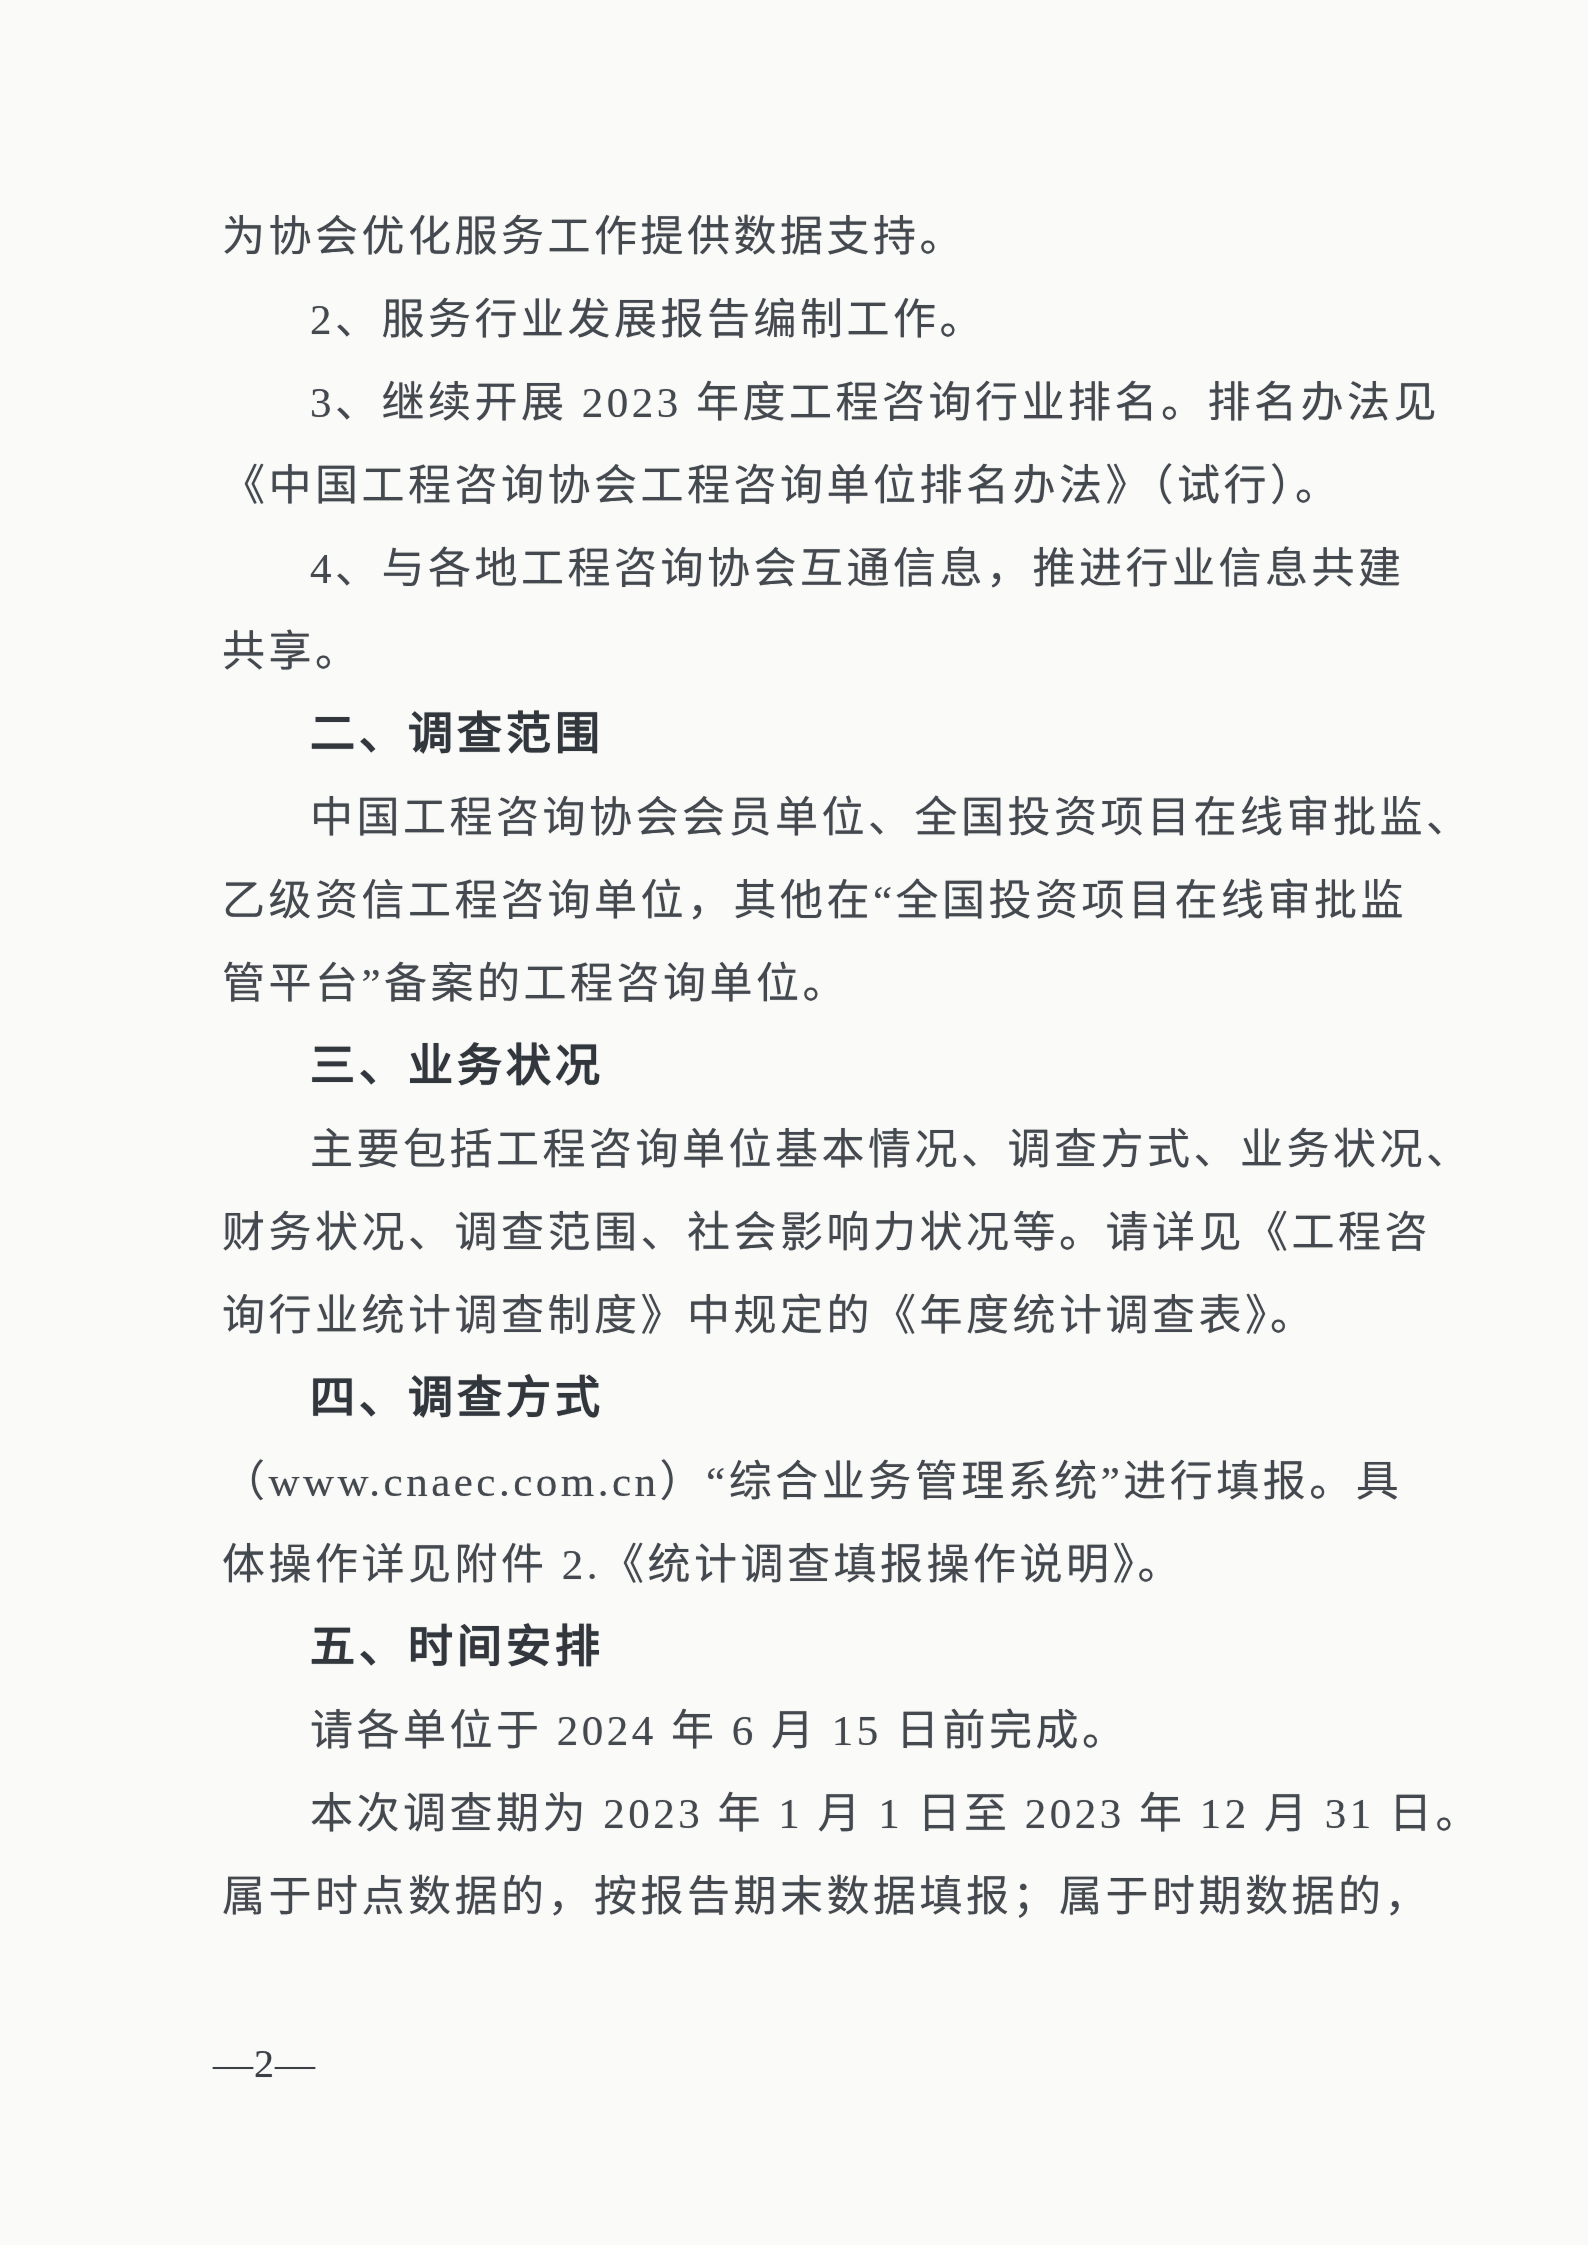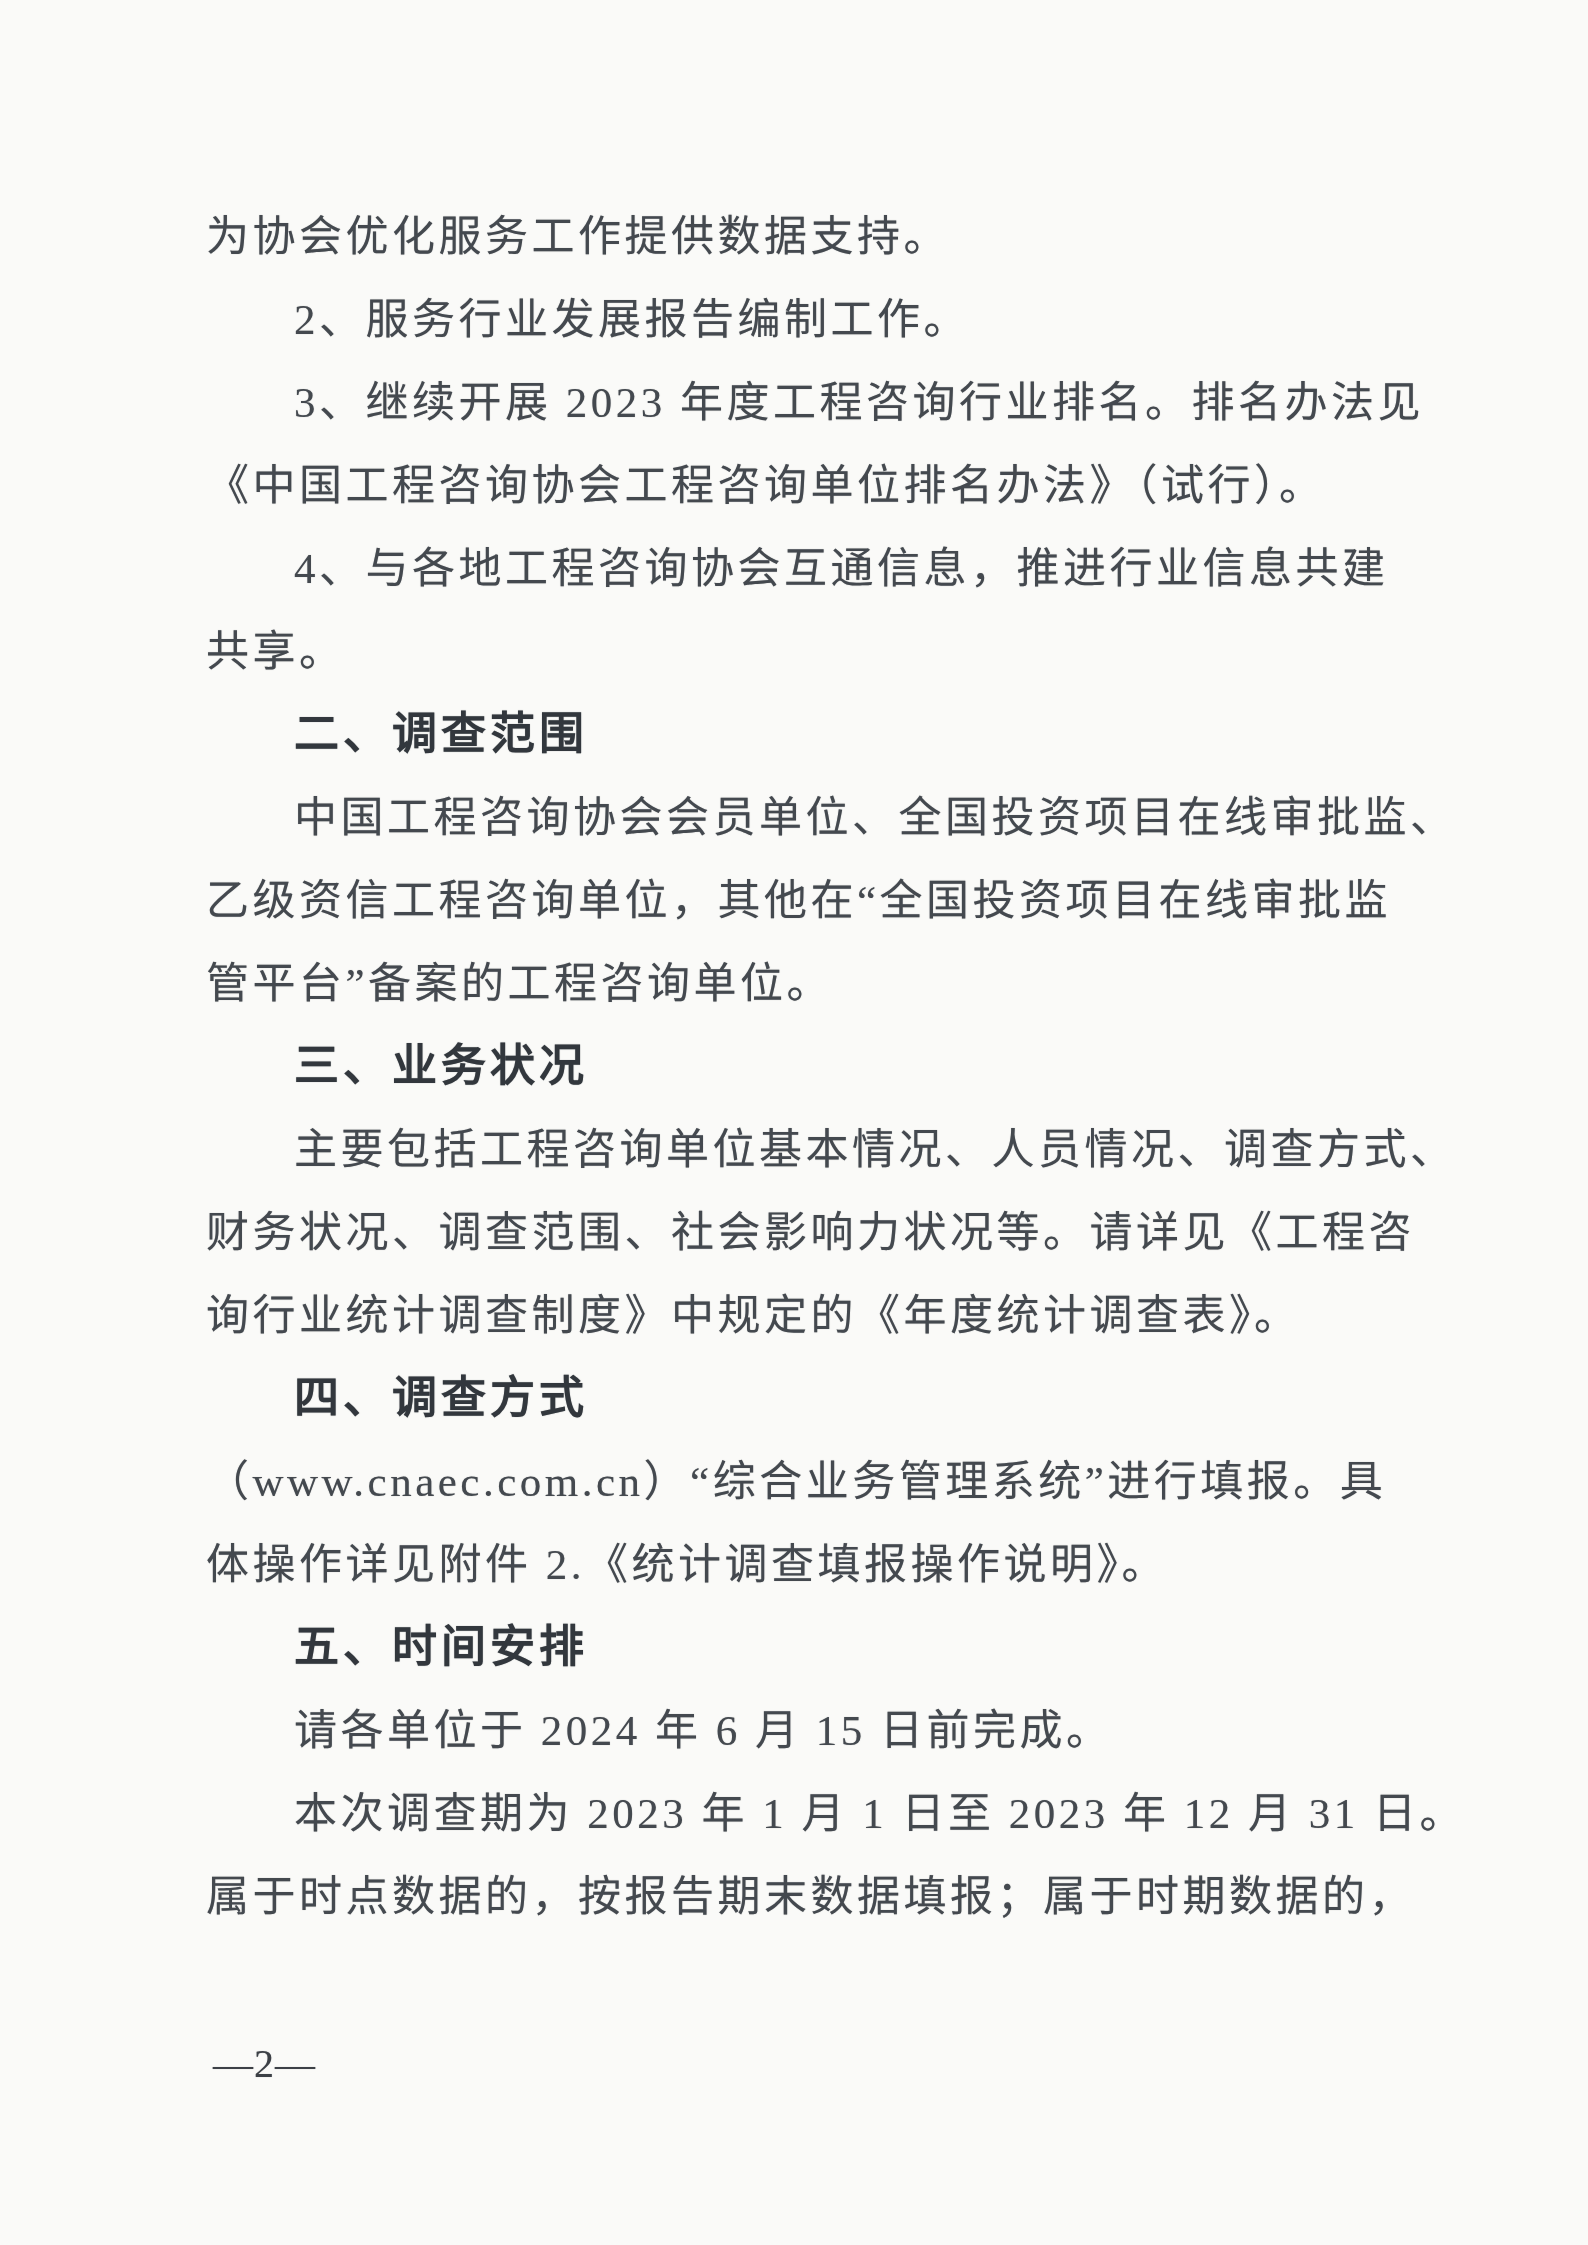--- a/index.html
+++ b/index.html
@@ -10,21 +10,21 @@
   }
   .page {
     position: relative;
     width: 1588px;
     height: 2245px;
     background: #fafaf8;
     overflow: hidden;
   }
   .text-block {
     position: absolute;
-    left: 206px;
+    left: 222px;
     top: 195px;
     width: 1240px;
   }
   .line {
     height: 83px;
     line-height: 83px;
     font-size: 43px;
     letter-spacing: 3.5px;
     color: #44494f;
     font-family: "Liberation Serif", "DejaVu Serif", serif;
@@ -64,21 +64,21 @@
     <div class="line indent">2、服务行业发展报告编制工作。</div>
     <div class="line indent">3、继续开展 2023 年度工程咨询行业排名。排名办法见</div>
     <div class="line">《中国工程咨询协会工程咨询单位排名办法》（试行）。</div>
     <div class="line indent">4、与各地工程咨询协会互通信息，推进行业信息共建</div>
     <div class="line">共享。</div>
     <div class="line heading indent">二、调查范围</div>
     <div class="line indent">中国工程咨询协会会员单位、全国投资项目在线审批监、</div>
     <div class="line">乙级资信工程咨询单位，其他在“全国投资项目在线审批监</div>
     <div class="line">管平台”备案的工程咨询单位。</div>
     <div class="line heading indent">三、业务状况</div>
-    <div class="line indent">主要包括工程咨询单位基本情况、人员情况、调查方式、</div>
+    <div class="line indent">主要包括工程咨询单位基本情况、调查方式、业务状况、</div>
     <div class="line">财务状况、调查范围、社会影响力状况等。请详见《工程咨</div>
     <div class="line">询行业统计调查制度》中规定的《年度统计调查表》。</div>
     <div class="line heading indent">四、调查方式</div>
     <div class="line">（www.cnaec.com.cn）“综合业务管理系统”进行填报。具</div>
     <div class="line">体操作详见附件 2.《统计调查填报操作说明》。</div>
     <div class="line heading indent">五、时间安排</div>
     <div class="line indent">请各单位于 2024 年 6 月 15 日前完成。</div>
     <div class="line indent">本次调查期为 2023 年 1 月 1 日至 2023 年 12 月 31 日。</div>
     <div class="line">属于时点数据的，按报告期末数据填报；属于时期数据的，</div>
   </main>

